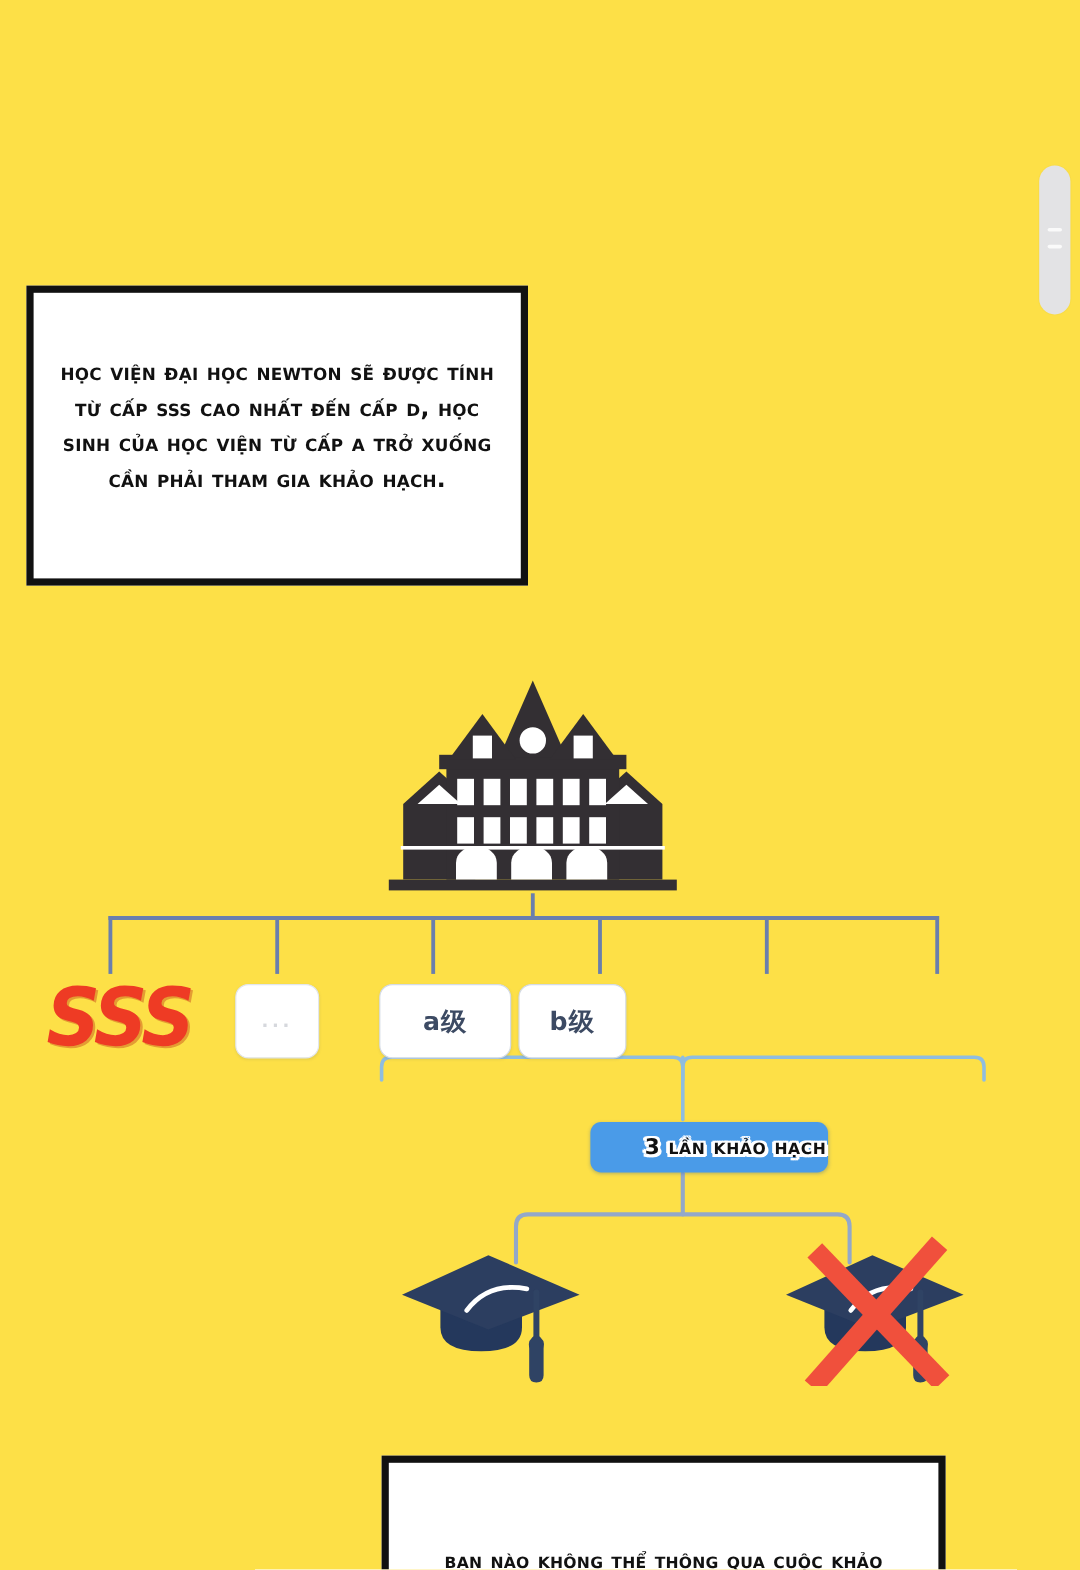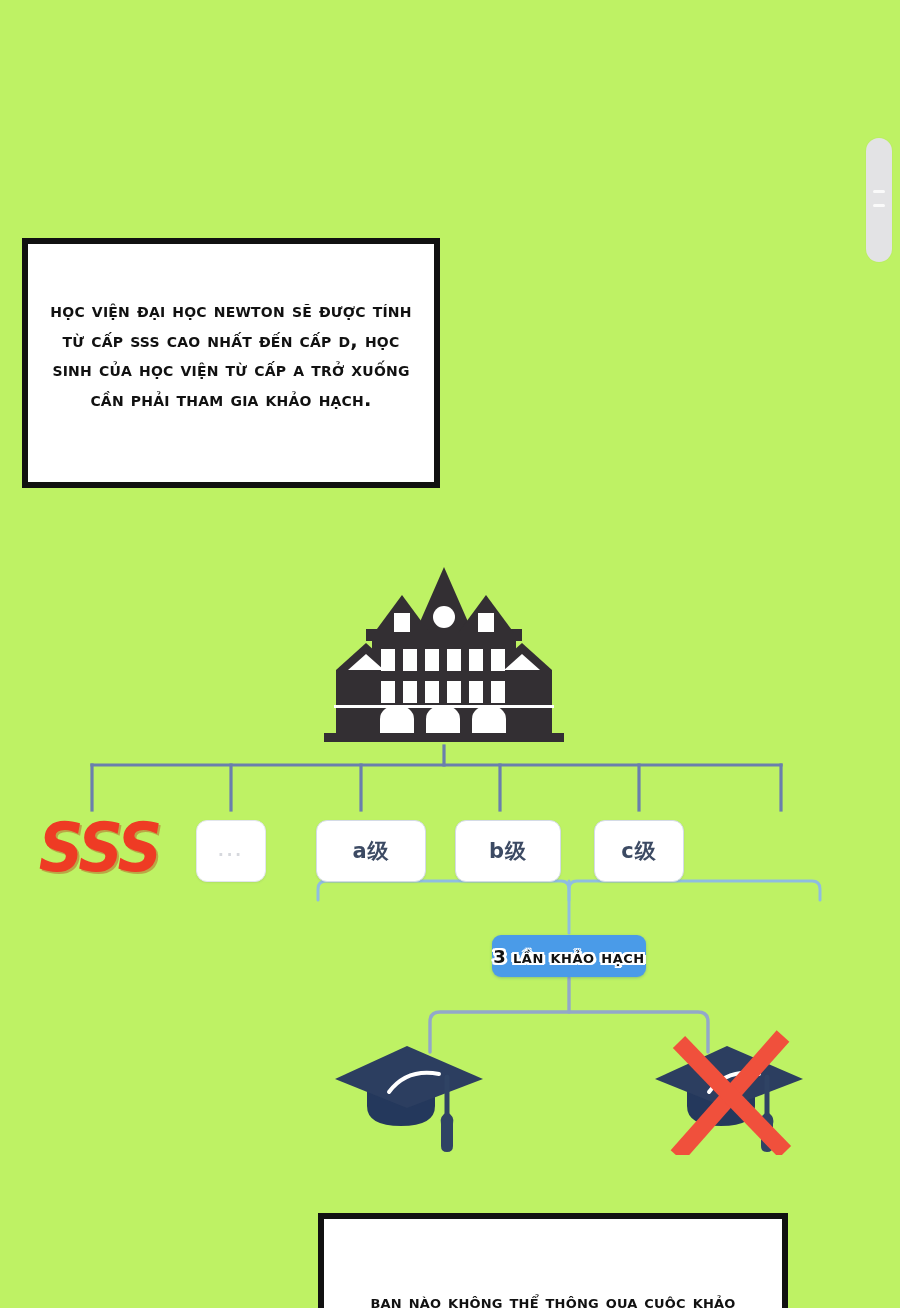--- a/index.html
+++ b/index.html
@@ -8,21 +8,21 @@
     padding: 0;
     background: #ffffff;
   }
   body {
     font-family: "Liberation Sans", sans-serif;
   }
   #page {
     position: relative;
     width: 900px;
     height: 1308px;
-    background: #bef264;
+    background: #fde047;
     overflow: hidden;
   }
 
   
   .scrollbar-track {
     position: absolute;
     left: 866px;
     top: 138px;
     width: 26px;
     height: 124px;
@@ -158,37 +158,38 @@
     font-weight: 700;
     font-size: 62px;
     line-height: 1;
     color: #ee3b24;
     letter-spacing: -3px;
     transform: scaleY(1.08);
     text-shadow: 2px 2px 0 rgba(180,30,15,0.35);
   }
   #node-dots  { left: 196px;  width: 70px; }
   #node-a     { left: 316px;  width: 110px; }
-  #node-b     { left: 455px;  width: 106px; }
+  #node-b     { left: 432px;  width: 90px; }
   #node-c     { left: 594px;  width: 90px; }
   #node-d     { left: 733px;  width: 90px; }
 
   
   #exam-badge {
     position: absolute;
     left: 492px;
     top: 375px;   
     width: 154px;
     height: 42px;
     background: #4a9be8;
     border-radius: 9px;
     display: flex;
     align-items: center;
     justify-content: center;
     box-shadow: 0 1px 3px rgba(40,90,160,0.3);
+    padding-left: 44px;
   }
   #exam-badge .badge-label {
     font-family: "DejaVu Sans", sans-serif;
     font-weight: 700;
     font-size: 18px;
     color: #111111;
     white-space: nowrap;
     font-variant: small-caps;
     text-transform: lowercase;
     letter-spacing: 0.5px;
@@ -325,23 +326,20 @@
       </div>
 
       <div class="level-node" id="node-a">
         <div class="level-box">a级</div>
       </div>
 
       <div class="level-node" id="node-b">
         <div class="level-box">b级</div>
       </div>
 
-      <div class="level-node" id="node-c">
-        <div class="level-box">c级</div>
-      </div>
 
     </div>
 
     <div id="exam-badge">
       <span class="badge-label">3 lần khảo hạch</span>
     </div>
 
     <div class="cap-icon" id="cap-pass">
       <svg viewBox="0 0 150 125" width="150" height="125" aria-hidden="true">
 

